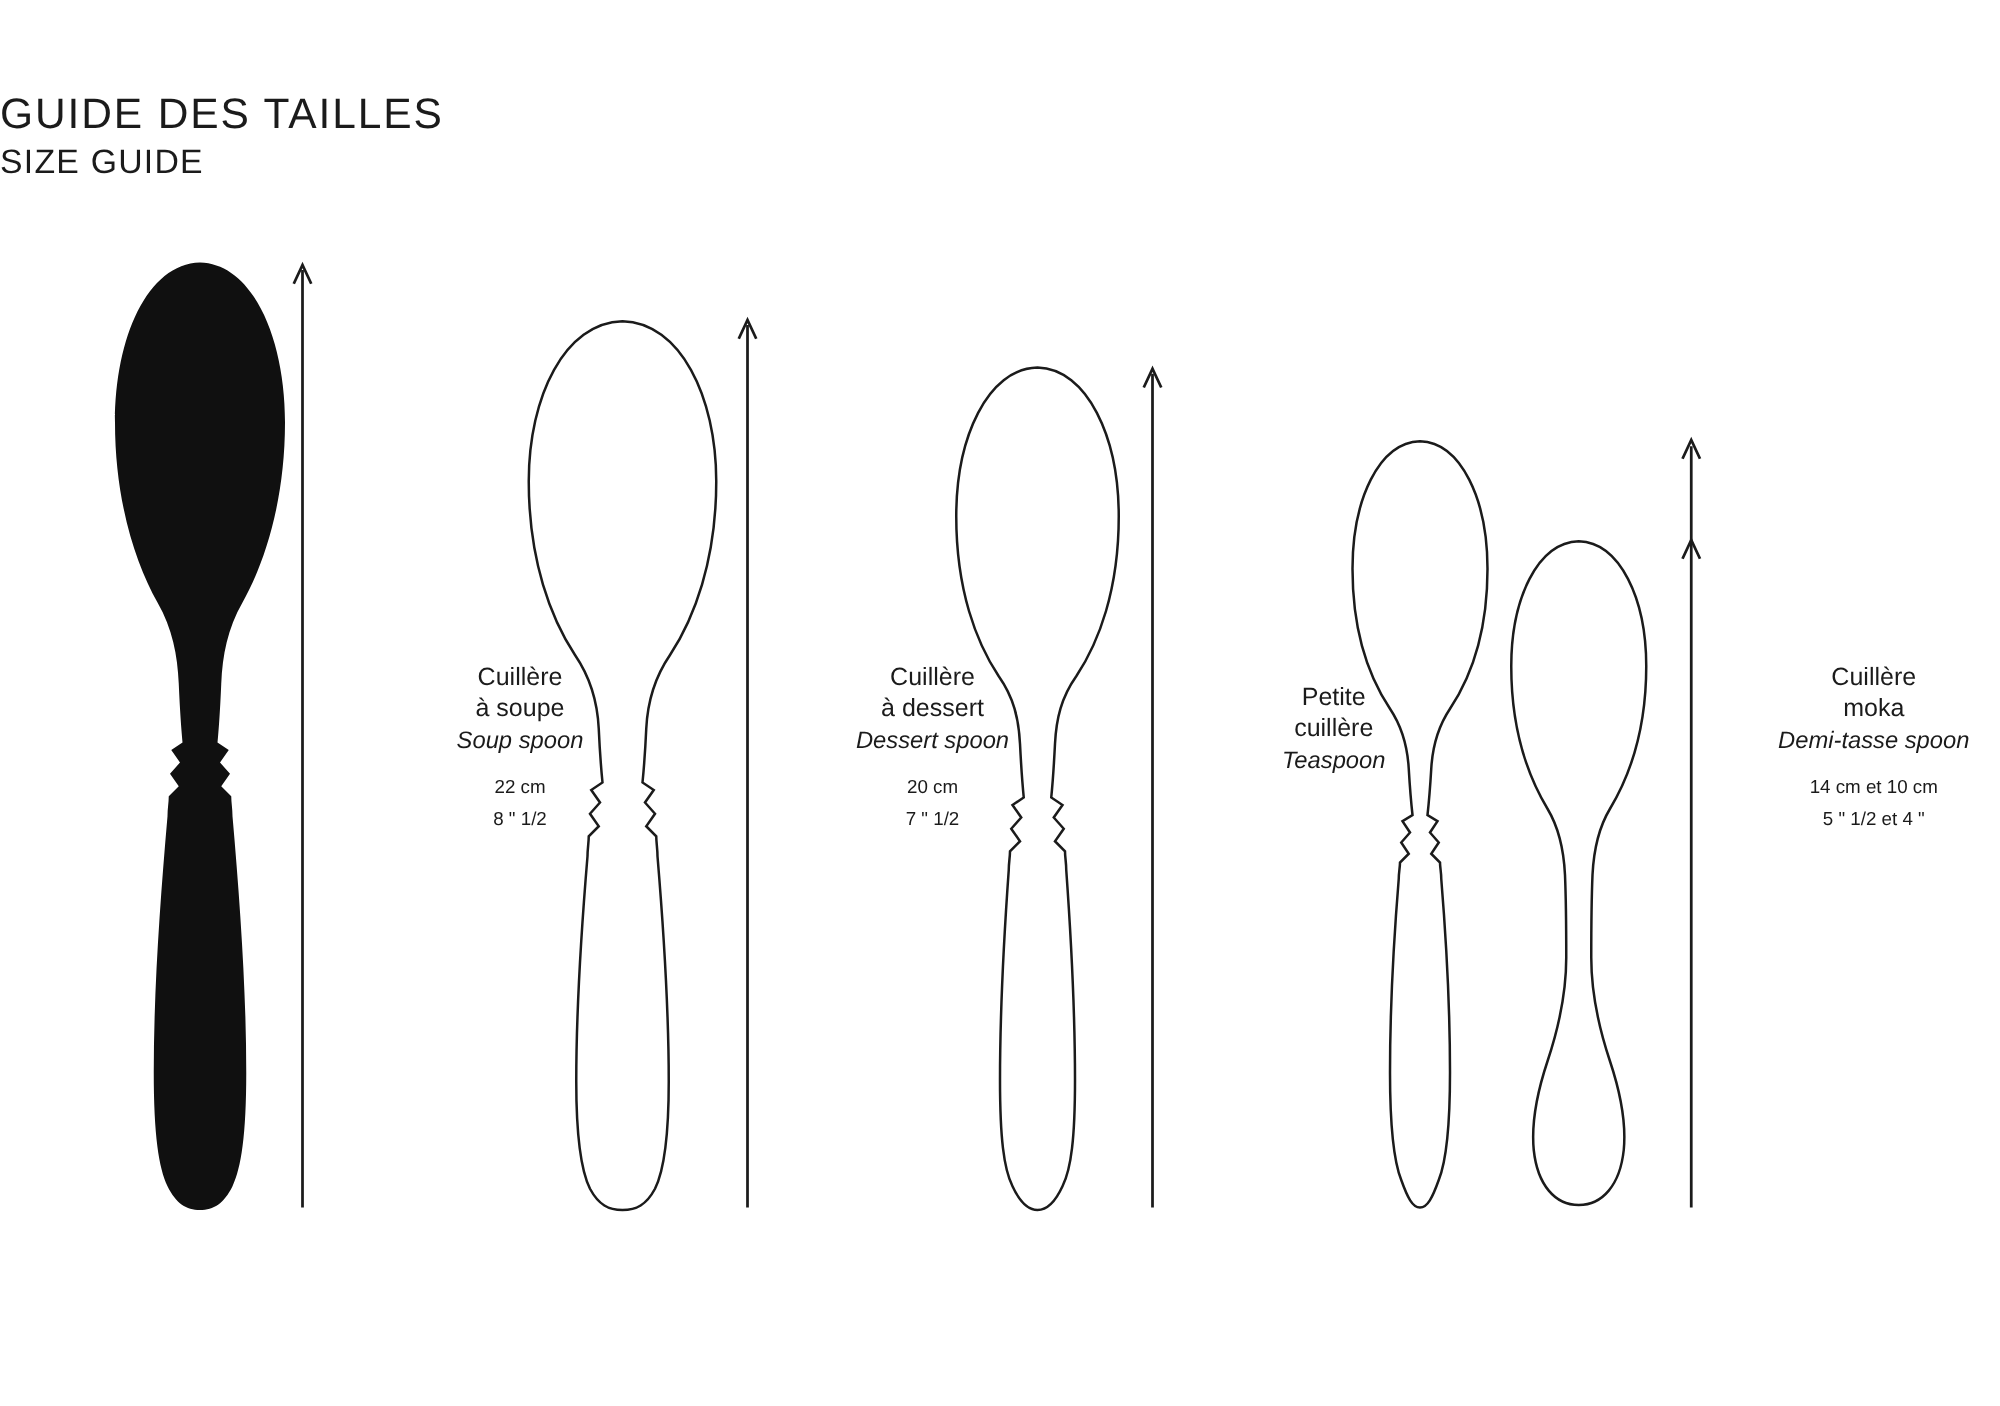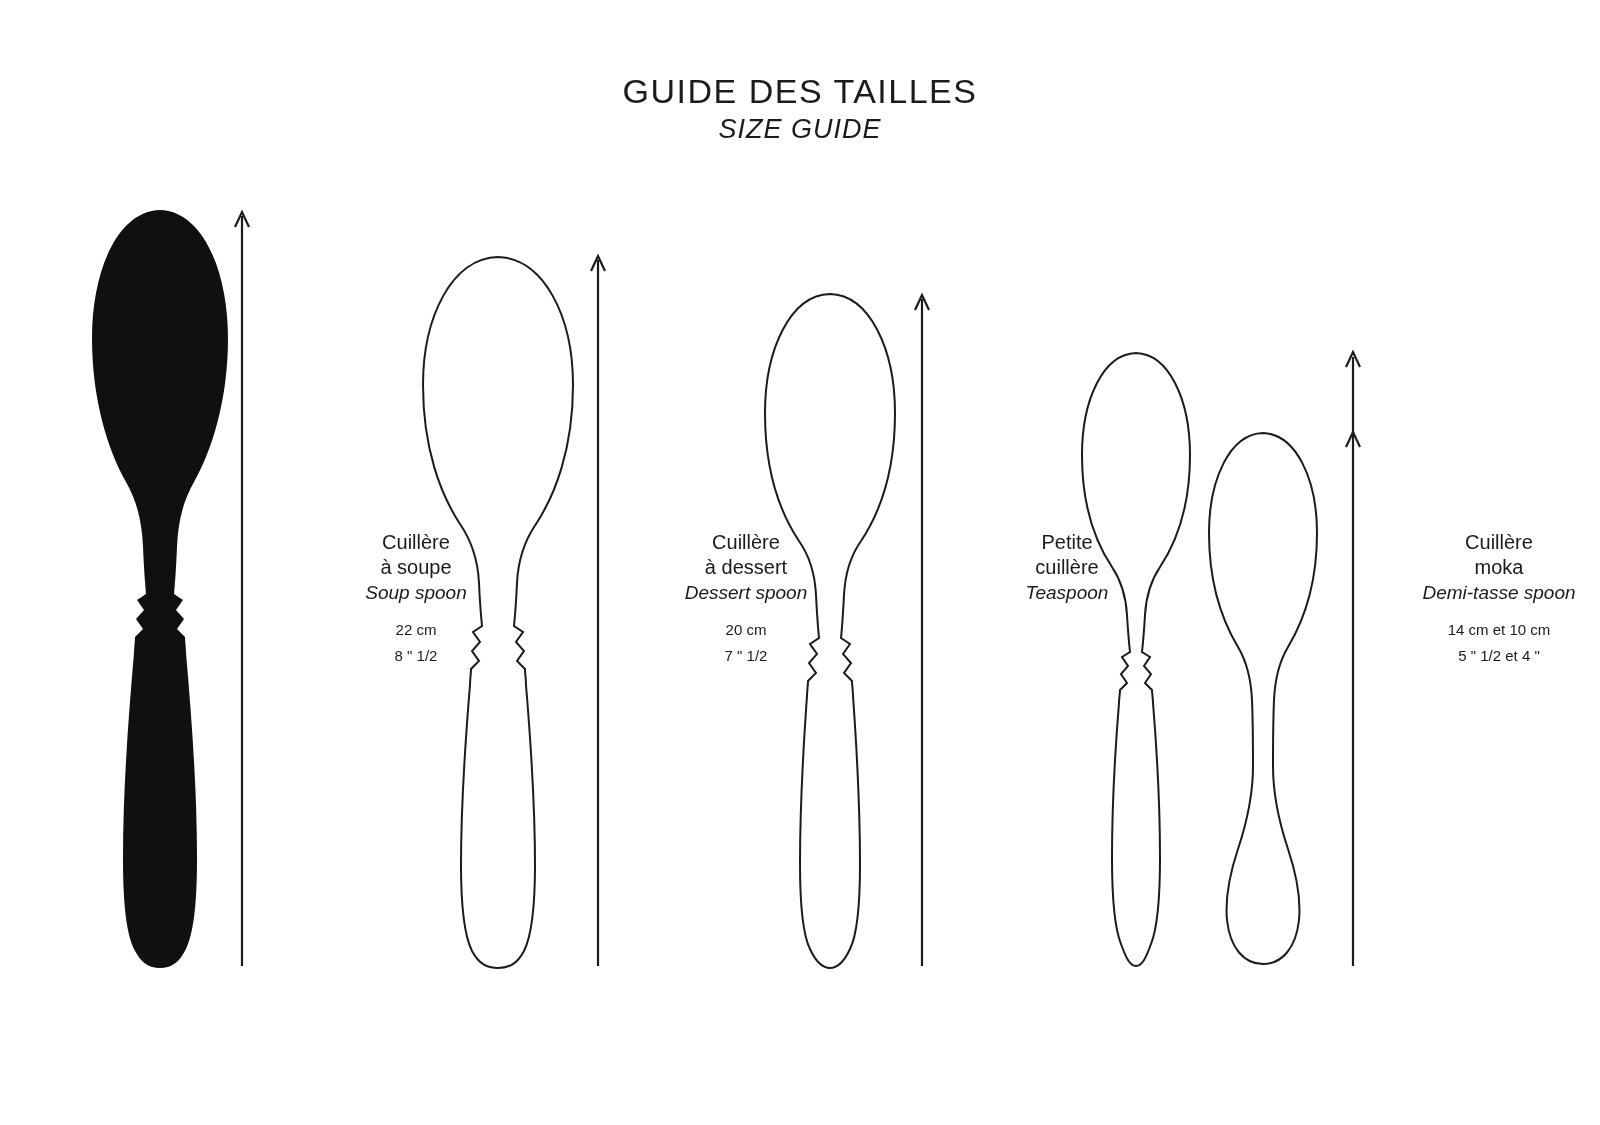--- a/index.html
+++ b/index.html
@@ -2,27 +2,27 @@
 <html><head>
 <meta charset="utf-8">
 <style>
   html,body{margin:0;padding:0;}
   body{
     width:1600px;height:1125px;background:#ffffff;position:relative;overflow:hidden;
     font-family:"Liberation Sans",sans-serif;color:#1b1b1b;
   }
   .stage{position:absolute;inset:0;}
   svg.art{position:absolute;top:0;left:0;display:block;}
-  .header{position:absolute;top:72px;left:0;width:1600px;text-align:center;}
+  .header{position:absolute;top:72px;left:0;width:1600px;text-align:left;}
   .title{font-size:34px;font-weight:400;letter-spacing:1.5px;line-height:38px;}
-  .subtitle{font-size:27px;font-style:italic;letter-spacing:1px;line-height:32px;margin-top:3px;}
+  .subtitle{font-size:27px;letter-spacing:1px;line-height:32px;margin-top:3px;}
   .label{position:absolute;width:240px;text-align:center;}
   .lbl1{left:296px;top:530px;}
   .lbl2{left:626px;top:530px;}
-  .lbl3{left:947px;top:530px;}
+  .lbl3{left:947px;top:546px;}
   .lbl4{left:1379px;top:530px;}
   .fr{font-size:20px;line-height:25px;}
   .en{font-size:19px;font-style:italic;line-height:22px;margin-top:2px;}
   .sizes{margin-top:13px;font-size:15px;line-height:26px;}
 </style>
 </head>
 <body>
 
 <div class="stage">
 

